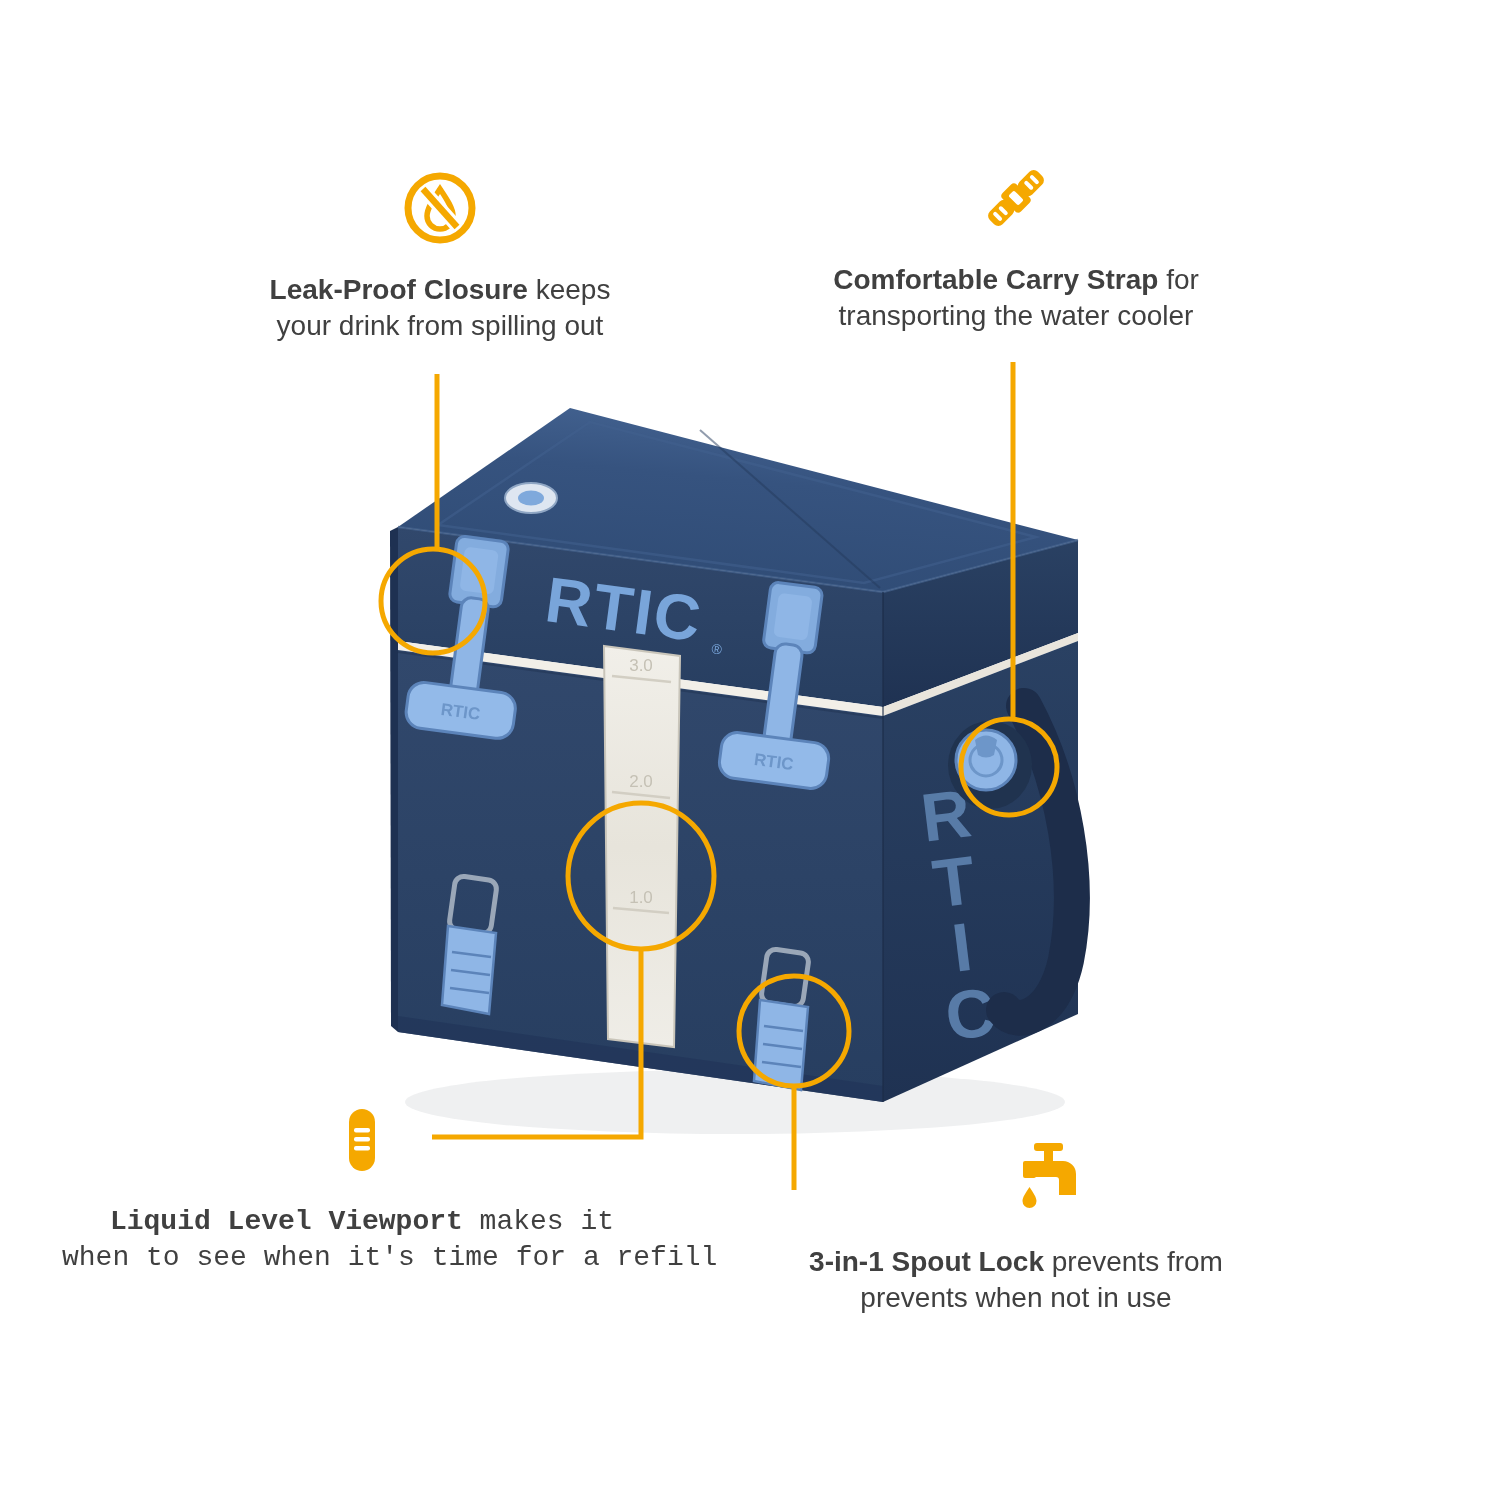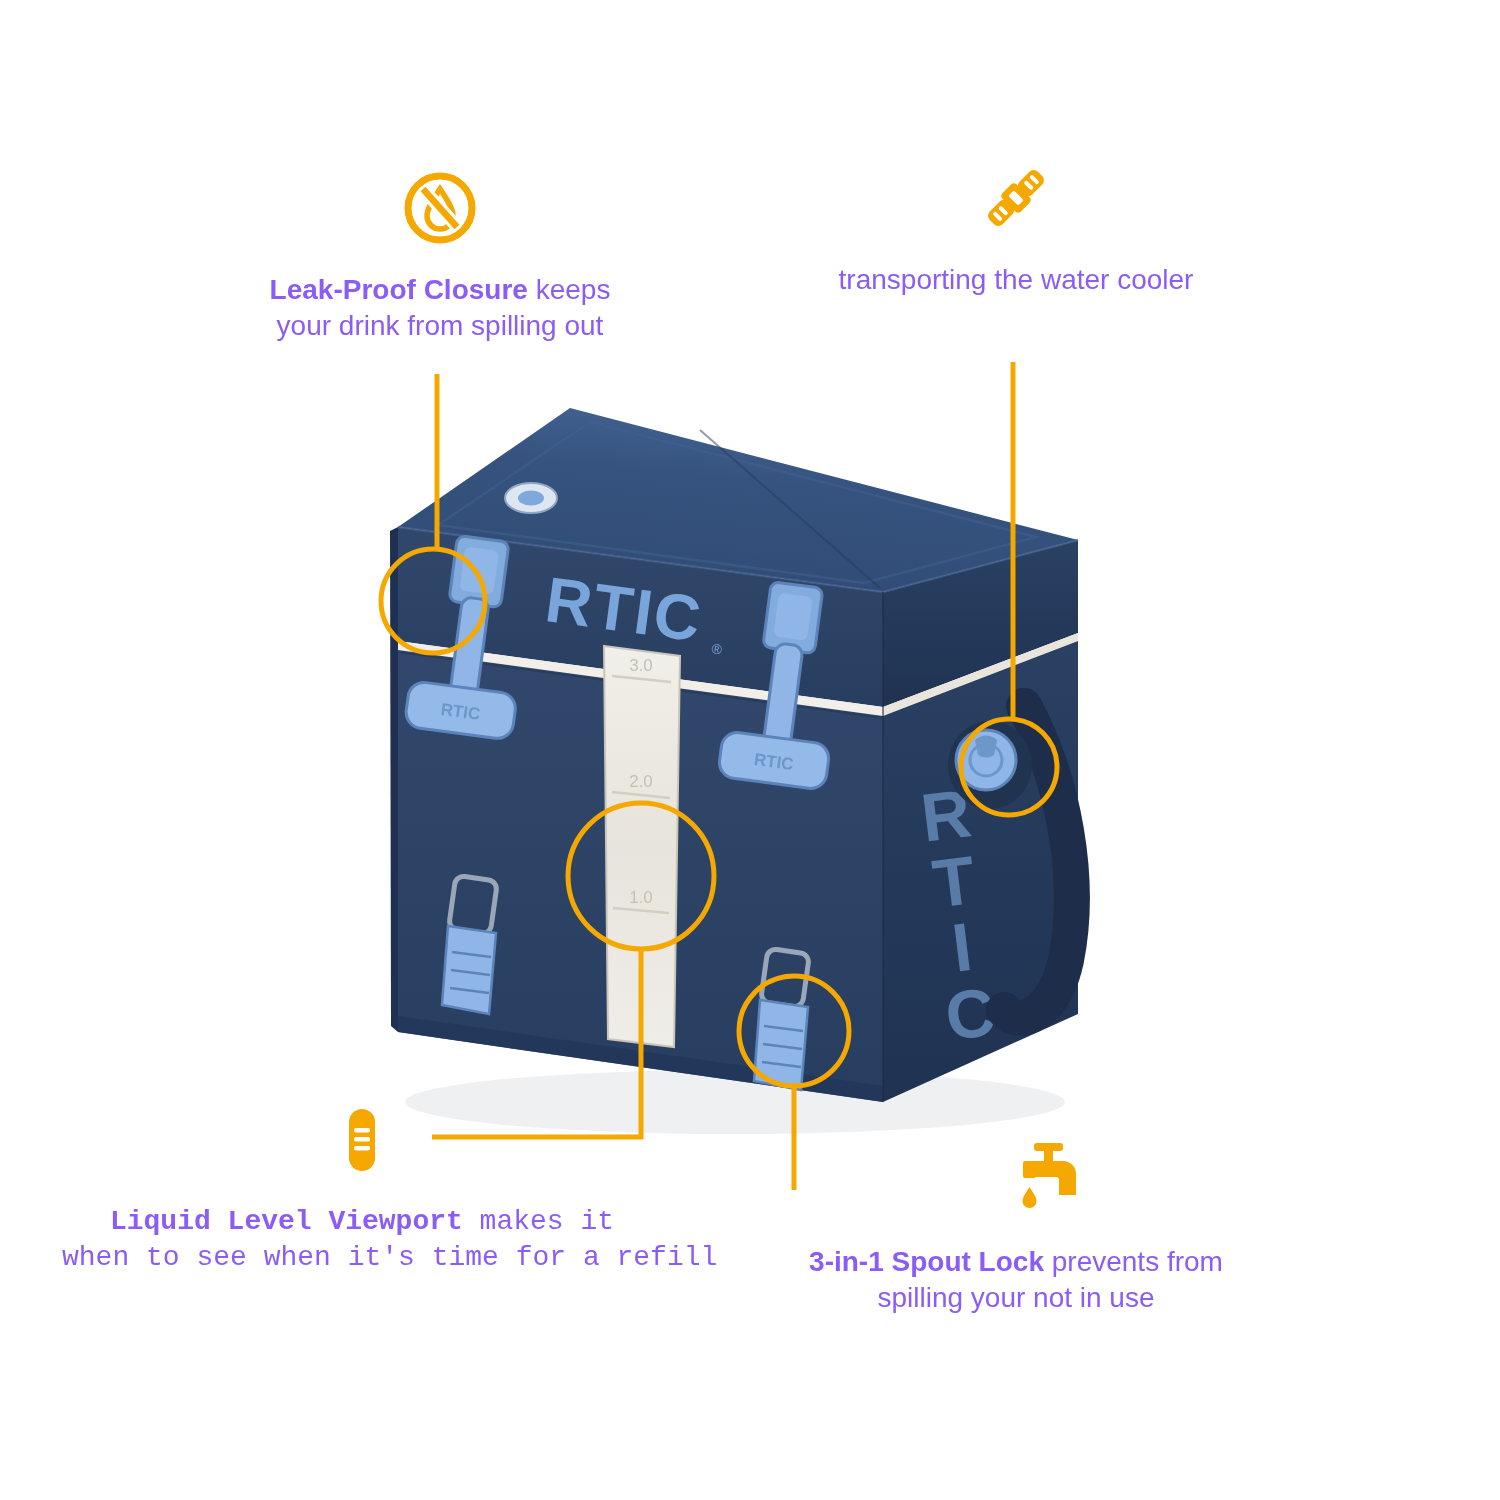--- a/index.html
+++ b/index.html
@@ -12,21 +12,21 @@
     font-family:"Liberation Sans", sans-serif;
     color:#1d1d1d;
   }
   .scene { position:absolute; left:0; top:0; width:1500px; height:1500px; }
   .feature {
     position:absolute;
     width:600px;
     text-align:center;
     font-size:28px;
     line-height:36px;
-    color:#8b5cf6;
+    color:#404040;
   }
   .feature .icon { width:80px; height:80px; margin:0 auto 24px auto; }
   .feature .icon svg { width:80px; height:80px; display:block; }
   .feature .line { white-space:nowrap; }
   .feature b { font-weight:700; }
   .f1 { left:140px; top:168px; }
   .f2 { left:716px; top:158px; }
   .f3 { left:62px;  top:1100px;font-family:Liberation Mono, monospace; }
   .f4 { left:716px; top:1140px; }
   .f4 .icon { transform:translateX(32px); }
@@ -190,20 +190,21 @@
         <rect x="27" y="30" width="26" height="20" rx="4" fill="#F5A800"></rect>
         <rect x="31" y="48" width="18" height="26" rx="6" fill="#F5A800"></rect>
         <rect x="34.5" y="12" width="11" height="4" rx="2" fill="#ffffff"></rect>
         <rect x="34.5" y="20" width="11" height="4" rx="2" fill="#ffffff"></rect>
         <rect x="33" y="36" width="14" height="8" rx="2" fill="#ffffff"></rect>
         <rect x="34.5" y="56" width="11" height="4" rx="2" fill="#ffffff"></rect>
         <rect x="34.5" y="64" width="11" height="4" rx="2" fill="#ffffff"></rect>
       </g>
     </svg>
   </div>
+  <div class="line"><b>Comfortable Carry Strap</b><span> for</span></div>
   <div class="line">transporting the water cooler</div>
 </div>
 
 <div class="feature f3">
   <div class="icon">
     <svg viewBox="0 0 80 80">
       <rect x="27" y="9" width="26" height="62" rx="13" fill="#F5A800"></rect>
       <rect x="32" y="28" width="16" height="4.5" rx="2" fill="#ffffff"></rect>
       <rect x="32" y="37" width="16" height="4.5" rx="2" fill="#ffffff"></rect>
       <rect x="32" y="46" width="16" height="4.5" rx="2" fill="#ffffff"></rect>
@@ -219,14 +220,14 @@
       <g fill="#F5A800">
         <rect x="36" y="5" width="9" height="16"></rect>
         <rect x="26" y="3" width="29" height="8" rx="3"></rect>
         <path d="M18,21 h37 a13,13 0 0 1 13,13 v21 h-17 v-15 a3,3 0 0 0 -3,-3 h-30 z"></path>
         <rect x="15" y="21" width="13" height="17" rx="2"></rect>
         <path d="M21.5,47 c-4,6 -7,10.5 -7,14 a7,7 0 0 0 14,0 c0,-3.5 -3,-8 -7,-14 z"></path>
       </g>
     </svg>
   </div>
   <div class="line"><b>3-in-1 Spout Lock</b><span> prevents from</span></div>
-  <div class="line">spilling your not in use</div>
+  <div class="line">prevents when not in use</div>
 </div>
 
 </body></html>

